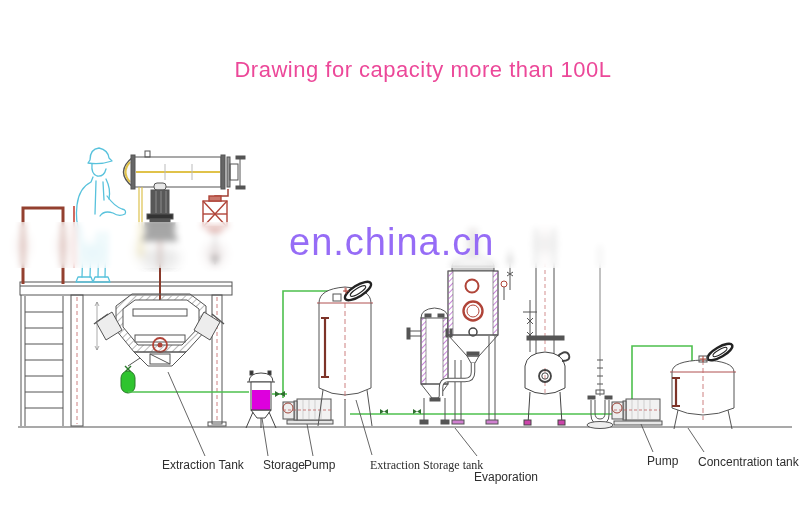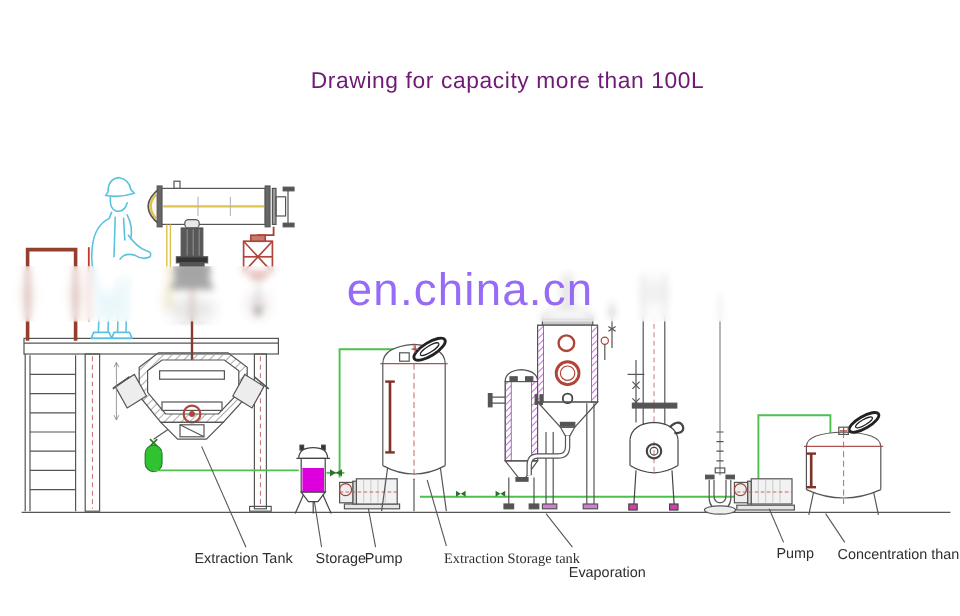--- a/index.html
+++ b/index.html
@@ -2,21 +2,21 @@
 <html><head>
 <meta charset="utf-8">
 <style>
   html,body{margin:0;padding:0;background:#fff;}
   #stage{
     position:relative;width:800px;height:513px;background:#ffffff;overflow:hidden;
     font-family:"Liberation Sans", sans-serif;
   }
   .title{
     position:absolute;left:46px;top:57px;width:754px;text-align:center;
-    font-size:19px;letter-spacing:.5px;color:#701a75;
+    font-size:22px;letter-spacing:.5px;color:#ec4899;
   }
   .watermark{
     position:absolute;left:289px;top:221px;
     font-size:38px;color:#8b5cf6;letter-spacing:1px;z-index:5;opacity:.9;
   }
   .blurband{
     position:absolute;left:0;top:222px;width:800px;height:46px;z-index:4;
     background:rgba(255,255,255,.55);
     -webkit-backdrop-filter:blur(3px);backdrop-filter:blur(3px);
   }
@@ -362,15 +362,15 @@
 
   <div class="blurband"></div>
   <div class="watermark">en.china.cn</div>
 
   <div class="lbl" style="left:162px;top:458px;">Extraction Tank</div>
   <div class="lbl" style="left:263px;top:458px;">Storage</div>
   <div class="lbl" style="left:304px;top:458px;">Pump</div>
   <div class="lbl" style="left:370px;top:458px;font-family:Liberation Serif, serif;">Extraction Storage tank</div>
   <div class="lbl" style="left:474px;top:458px;margin-top:12px;">Evaporation</div>
   <div class="lbl" style="left:647px;top:454px;">Pump</div>
-  <div class="lbl" style="left:698px;top:455px;">Concentration than</div>
+  <div class="lbl" style="left:698px;top:455px;">Concentration tank</div>
 
 </div>
 
 </body></html>

